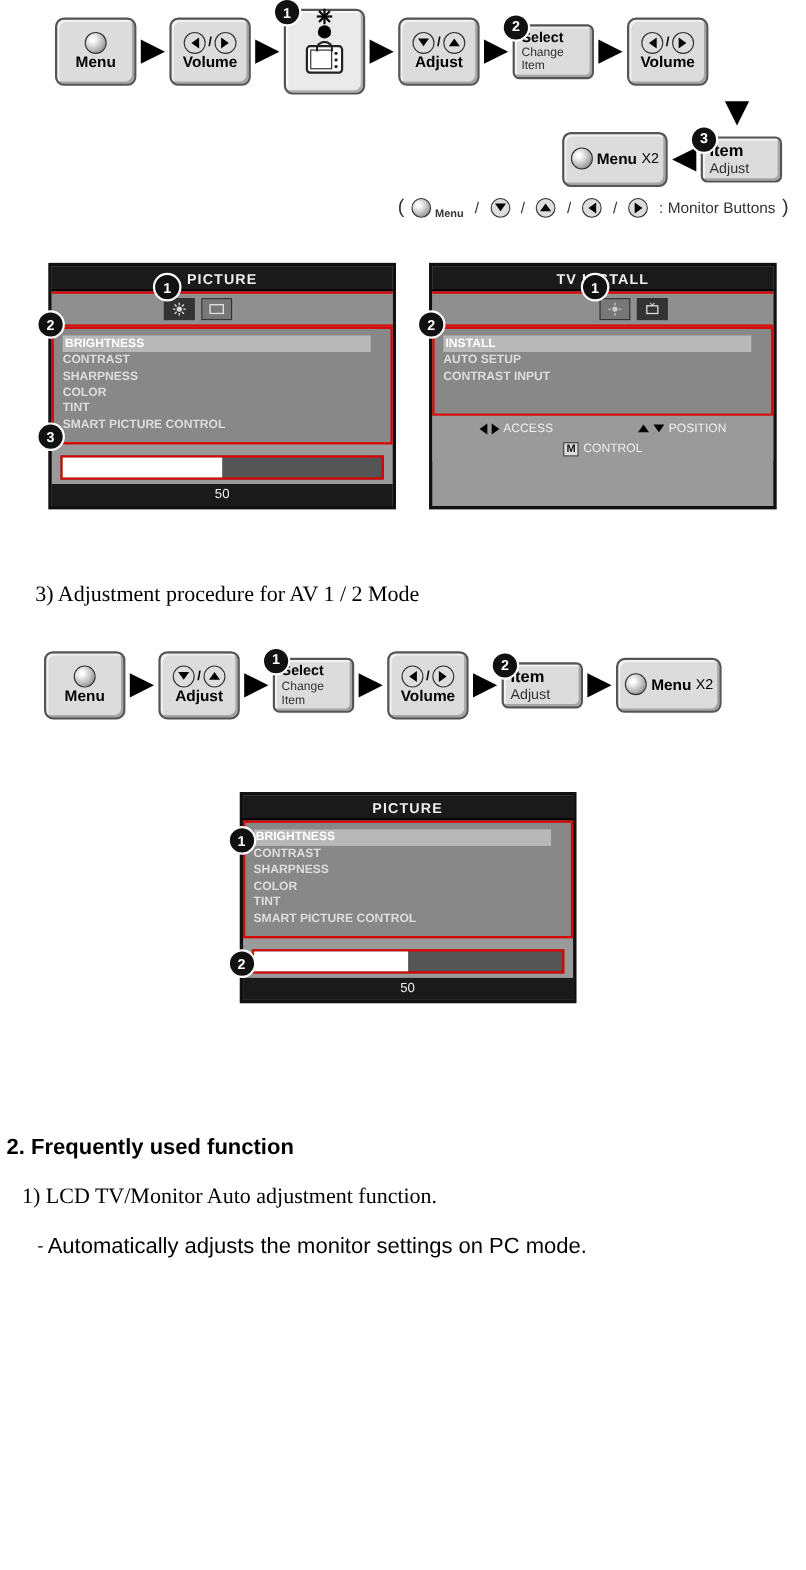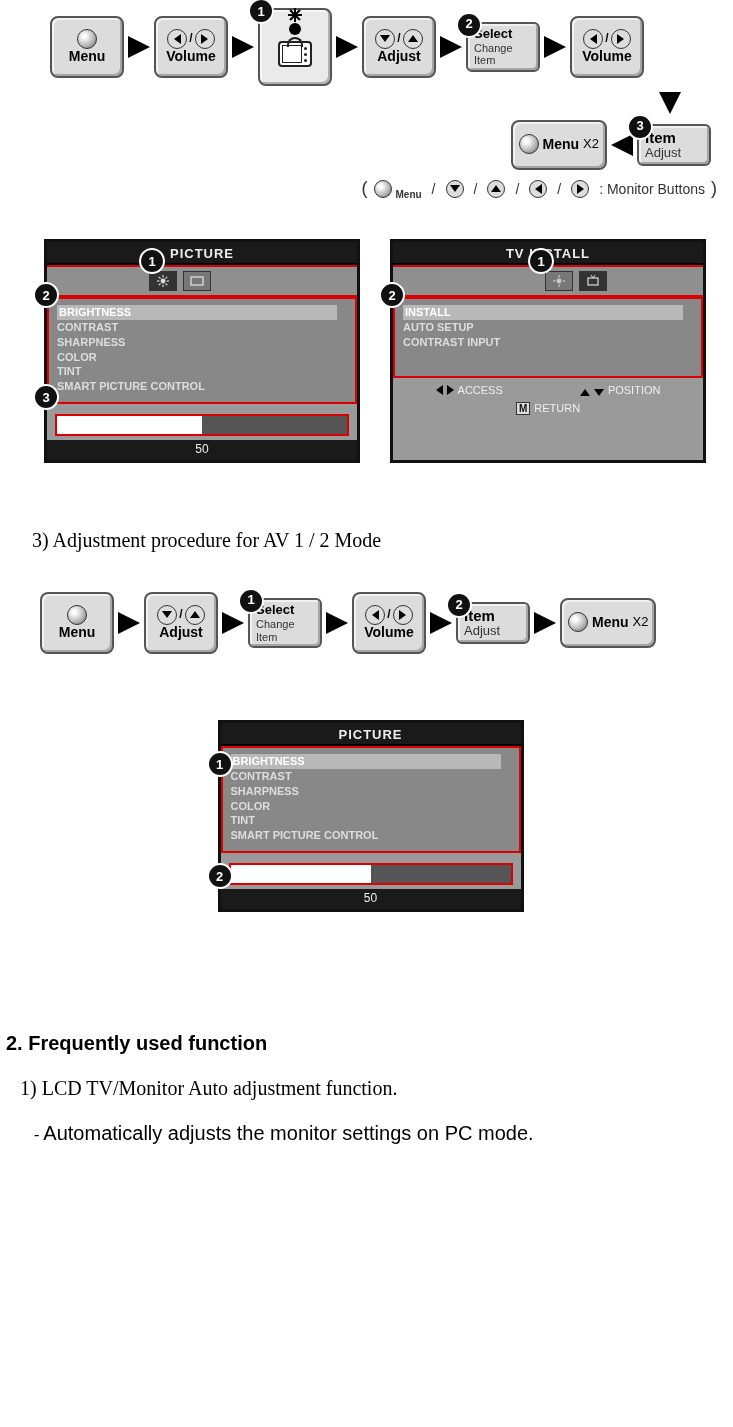--- a/index.html
+++ b/index.html
@@ -477,30 +477,30 @@
       <div>AUTO SETUP</div>
       <div>CONTRAST INPUT</div>
       <div style="height:18px;"></div>
     </div>
     <div class="footer">
       <div style="display:flex;gap:4px;align-items:center;">
         <span class="tri tri-l"></span>
         <span class="tri tri-r"></span>
         <span>ACCESS</span>
       </div>
-      <div style="display:flex;gap:4px;align-items:flex-end;">
+      <div style="display:flex;gap:4px;align-items:center;">
         <span class="tri tri-u"></span>
         <span class="tri tri-d"></span>
         <span>POSITION</span>
       </div>
     </div>
     <div class="footer" style="padding-top:0;">
       <div class="ret">
         <span class="mbox">M</span>
-        <span>RETURN</span>
+        <span>CONTROL</span>
       </div>
     </div>
   </div>
 </div>
 
 <div style="height:56px;"></div>
 <div class="textline">3) Adjustment procedure for AV 1 / 2 Mode</div>
 <div style="height:40px;"></div>
 
 <div class="row" style="margin-left:36px;">

